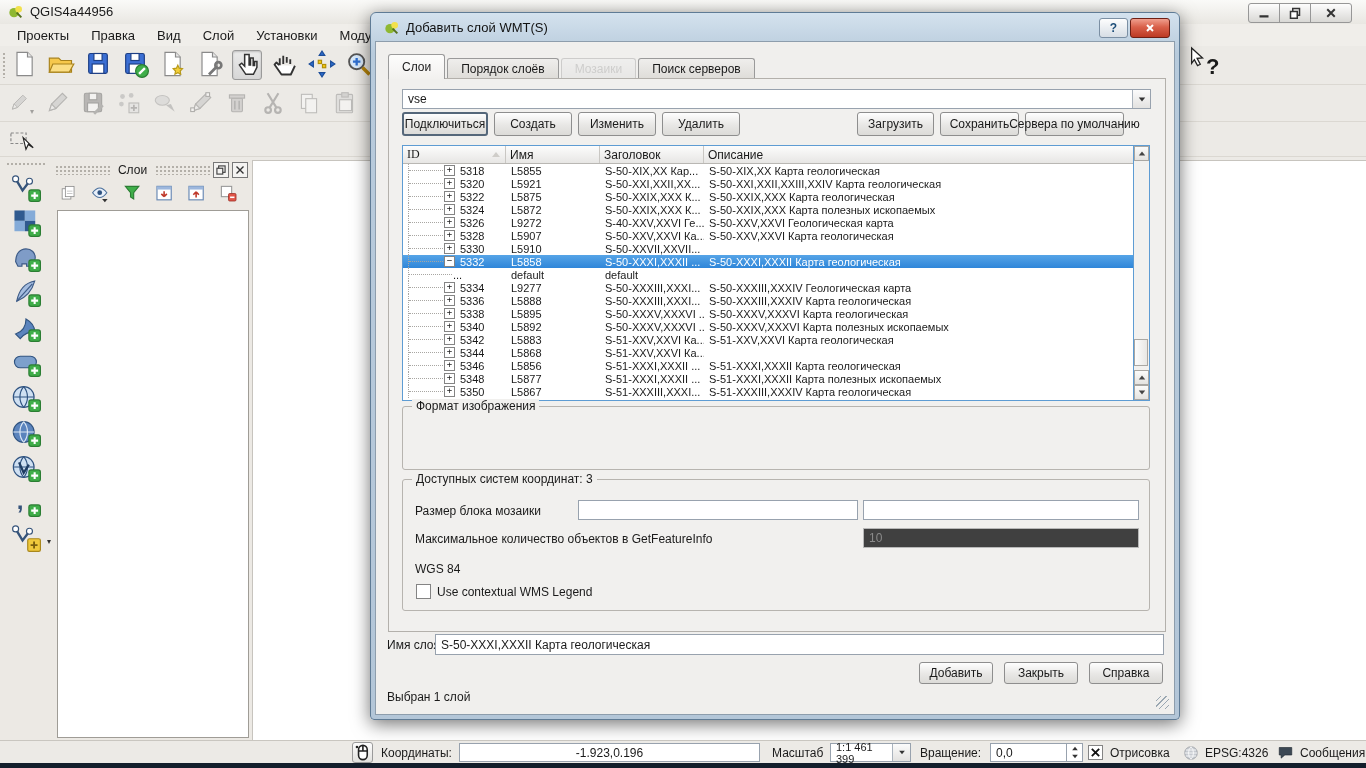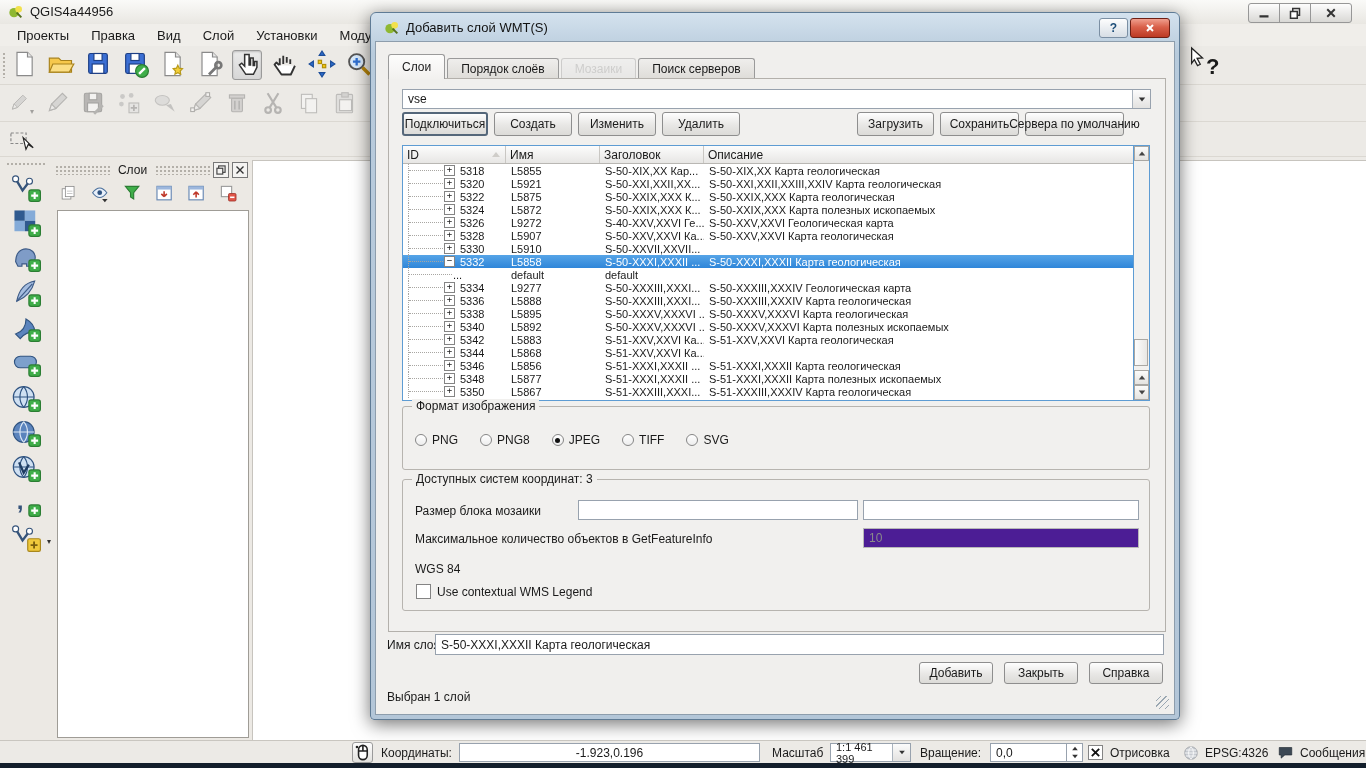--- a/index.html
+++ b/index.html
@@ -44,21 +44,21 @@
   .lp-btn{width:14px;height:14px;border:1px solid #777;background:#f4f3f1;margin-left:3px;display:flex;align-items:center;justify-content:center;flex:none}
   #lp-tools{position:absolute;left:4px;top:24px;display:flex;gap:13px}
   .lp-tool{width:19px;height:19px}
   #lp-content{position:absolute;left:2px;top:50px;width:190px;height:526px;background:#fff;border:1px solid #9f9c96}
 
   
   #canvas{left:252px;top:160px;width:1114px;height:580px;background:#fff;border-top:1px solid #c7c4be;border-left:1px solid #c7c4be}
   #statusbar{left:0;top:740px;width:1366px;height:23px;background:#eceae6;border-top:1px solid #c9c6c0;font-size:12px}
   .sb-item{position:absolute;top:0;height:23px;display:flex;align-items:center}
   .inp{border:1px solid #98a2ae;background:#fff;display:flex;align-items:center;padding:0 5px;font-size:12px;box-sizing:border-box}
-  .inp.dis{background:#4c1d95;color:#8a8a8a;border-color:#b8b8b8}
+  .inp.dis{background:#404040;color:#8a8a8a;border-color:#b8b8b8}
   .cb{width:13px;height:13px;border:1px solid#848484;background:#fff;flex:none;display:flex;align-items:center;justify-content:center}
   .spin{width:15px;height:100%;border-left:1px solid #98a2ae;display:flex;flex-direction:column;align-items:center;justify-content:center;gap:3px;margin-left:auto}
   .tri-up{width:0;height:0;border-left:4px solid transparent;border-right:4px solid transparent;border-bottom:5px solid #333}
   .tri-dn{width:0;height:0;border-left:4px solid transparent;border-right:4px solid transparent;border-top:5px solid #333}
   #taskbar-strip{left:0;top:763px;width:1366px;height:5px;background:#131e2b}
 
   
   #dialog{left:370px;top:12px;width:810px;height:708px;background:linear-gradient(#d4e2ee,#b8cbdc 40px,#b3c6d8);
           border:1px solid #5f7b95;border-radius:6px 6px 4px 4px;box-shadow:0 4px 18px rgba(0,0,0,.55);box-sizing:border-box}
   #dlg-icon{left:13px;top:7px;width:16px;height:16px}
@@ -587,21 +587,21 @@
             <div class="btn" style="position: absolute; left: 189px; top: 0px; width: 78px; height: 24px;">Изменить</div>
             <div class="btn" style="position: absolute; left: 273px; top: 0px; width: 78px; height: 24px;">Удалить</div>
             <div class="btn" style="position: absolute; left: 468px; top: 0px; width: 77px; height: 24px;">Загрузить</div>
             <div class="btn" style="position: absolute; left: 551px; top: 0px; width: 79px; height: 24px;">Сохранить</div>
             <div class="btn" style="position: absolute; left: 636px; top: 0px; width: 99px; height: 24px;">Сервера по умолчанию</div>
           </div>
 
         <div class="tp" id="wmts-table">
           <div id="tbl-main">
             <div id="tbl-header">
-                <div class="hcell" style="width: 103px; flex: 0 0 auto;">
+                <div class="hcell" style="width: 103px; flex: 0 0 auto; font-family: Liberation Serif, serif;">
                   <span>ID</span>
                   <span class="sortmark"></span>
                 </div>
                 <div class="hcell" style="width: 94px; flex: 0 0 auto;">
                   <span>Имя</span>
                 </div>
                 <div class="hcell" style="width: 104px; flex: 0 0 auto;">
                   <span>Заголовок</span>
                 </div>
                 <div class="hcell" style="flex: 1 1 0%; border-right: none;">
@@ -799,42 +799,20 @@
                 <span class="tri-up"></span>
               </div>
             <div class="sbbtn">
                 <span class="tri-dn"></span>
               </div>
           </div>
         </div>
 
         <div class="group" style="left:13px;top:327px;width:746px;height:62px">
           <span class="group-label">Формат изображения</span>
-          <div id="format-radios" style="position:absolute;left:12px;top:26px;display:flex;gap:22px">
-              <div class="radio-item">
-                <span class="rad"></span>
-                <span>PNG</span>
-              </div>
-              <div class="radio-item">
-                <span class="rad"></span>
-                <span>PNG8</span>
-              </div>
-              <div class="radio-item">
-                <span class="rad sel"></span>
-                <span>JPEG</span>
-              </div>
-              <div class="radio-item">
-                <span class="rad"></span>
-                <span>TIFF</span>
-              </div>
-              <div class="radio-item">
-                <span class="rad"></span>
-                <span>SVG</span>
-              </div>
-            </div>
         </div>
 
         <div class="group" style="left:13px;top:400px;width:746px;height:130px">
           <span class="group-label">Доступных систем координат: 3</span>
           <span style="position:absolute;left:12px;top:24px">Размер блока мозаики</span>
           <div class="inp" style="position:absolute;left:175px;top:20px;width:280px;height:20px">
               <span></span>
             </div>
           <div class="inp" style="position:absolute;left:460px;top:20px;width:276px;height:20px">
               <span></span>

